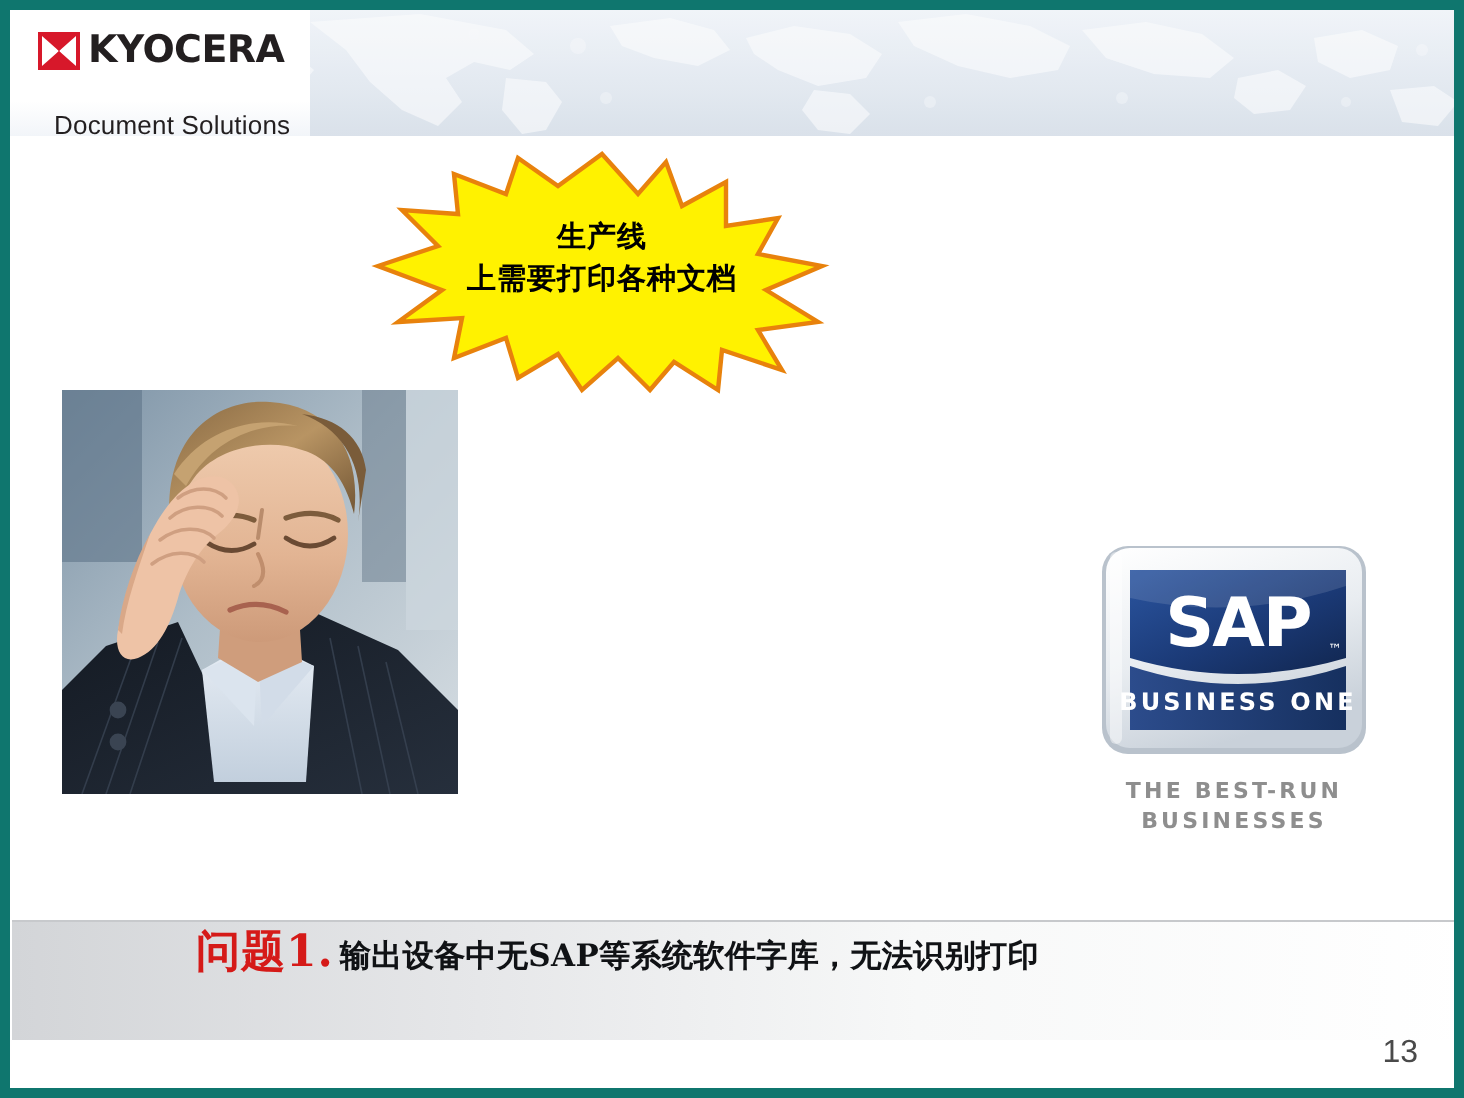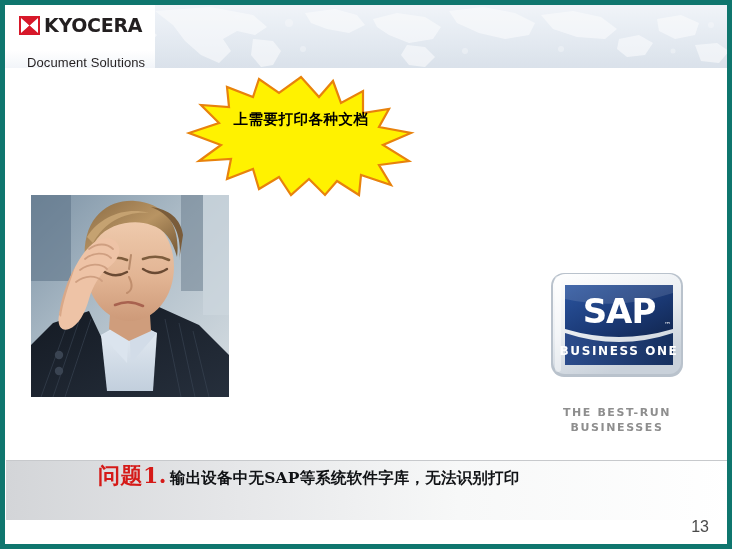--- a/index.html
+++ b/index.html
@@ -140,21 +140,21 @@
     width: 168px;
     text-align: center;
   }
   #sap-badge {
     width: 140px;
     height: 108px;
     margin: 0 auto;
   }
   #sap-badge svg { display:block; width:140px; height:108px; }
   #sap-tagline {
-    margin-top: 26px;
+    margin-top: 9px;
     font-family: "DejaVu Sans", sans-serif;
     font-size: 11px;
     font-weight: bold;
     letter-spacing: 1.6px;
     color: #8e8e8e;
     line-height: 15px;
   }
 
   
   #bottom-banner {
@@ -252,20 +252,21 @@
     </div>
     <div id="kyocera-tagline">Document Solutions</div>
 
   </div>
 
   <div id="starburst">
     <svg viewBox="0 0 236 122">
       <polygon points="118,2 136,22 150,6 158,28 180,16 180,38 206,34 196,52 228,58 200,70 226,86 196,90 208,110 178,100 176,120 154,106 142,120 126,104 108,120 96,102 76,114 70,94 44,104 48,84 16,86 38,70 6,58 36,48 18,30 46,32 44,12 70,22 76,4 96,18" fill="#FFF200" stroke="#E8820C" stroke-width="2.2" stroke-linejoin="miter"></polygon>
     </svg>
     <div id="starburst-text">
+      <div>生产线</div>
       <div>上需要打印各种文档</div>
     </div>
   </div>
 
   <div id="photo">
     <svg viewBox="0 0 198 202">
       <defs>
         <linearGradient id="bgG" x1="0" y1="0" x2="1" y2="1">
           <stop offset="0%" stop-color="#7d93a6"></stop>
           <stop offset="45%" stop-color="#aebdc8"></stop>

